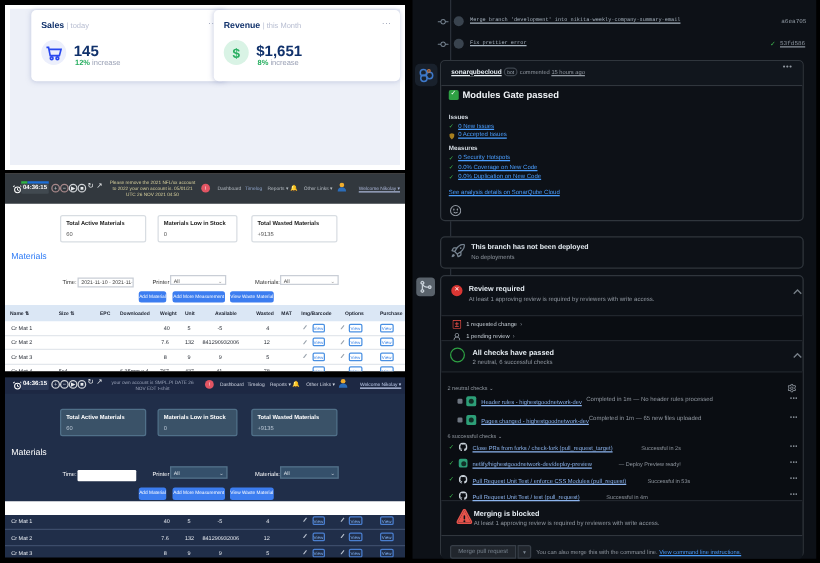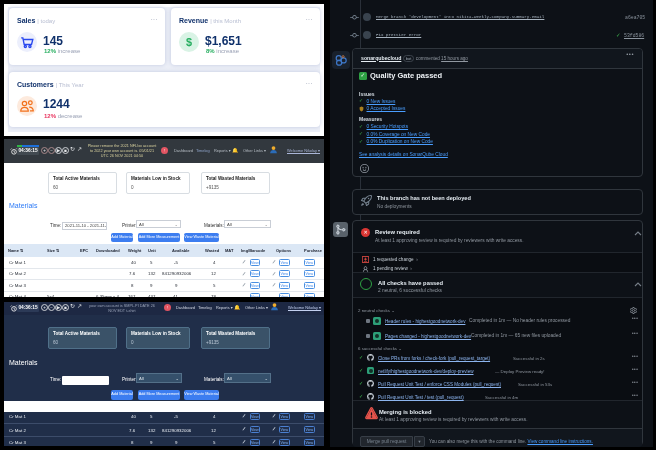--- a/index.html
+++ b/index.html
@@ -65,21 +65,21 @@
 .link { color:#8cb4ee; }
 .glink { color:#4a9eff; }
 .gcheck { color:#3fb950; }
 </style>
 </head>
 <body>
 <div id="stage">
 
   <div id="dash" class="abs">
     <div class="inner"></div>
-    <div class="card" style="left:5px; top:4px; width:156px; height:57px;">
+    <div class="card" style="left:21px; top:4px; width:156px; height:57px;">
       <div class="ctitle">Sales <span class="sub">| today</span></div>
       <div class="cdots">...</div>
       <div class="icirc" style="left:8px; top:24px; background:#eceffc;">
         <svg width="20" height="20" viewBox="0 0 24 24" fill="none" stroke="#2948ef" stroke-width="1.6">
             <path d="M5 7h2l1.6 8h8.8l1.6-6H8"></path>
             <circle cx="10" cy="17.5" r="1.3"></circle>
             <circle cx="15.5" cy="17.5" r="1.3"></circle>
           </svg>
       </div>
       <div class="bignum" style="left:34px; top:26px;">145</div>
@@ -88,34 +88,20 @@
     <div class="card" style="left:167px; top:4px; width:149px; height:57px;">
       <div class="ctitle">Revenue <span class="sub">| this Month</span></div>
       <div class="cdots">...</div>
       <div class="icirc" style="left:8px; top:24px; background:#d9f3e5;">
         <svg width="20" height="20" viewBox="0 0 24 24">
             <text x="12" y="17" text-anchor="middle" font-size="13" font-weight="bold" fill="#27ae60" font-family="Liberation Sans">$</text>
           </svg>
       </div>
       <div class="bignum" style="left:34px; top:26px;">$1,651</div>
       <div class="trend" style="left:35px; top:40px;"><b style="color:#27ae60;">8%</b> increase</div>
-    </div>
-    <div class="card" style="left:5px; top:68px; width:311px; height:55px;">
-      <div class="ctitle">Customers <span class="sub">| This Year</span></div>
-      <div class="cdots">...</div>
-      <div class="icirc" style="left:8px; top:24px; background:#fdeadd;">
-        <svg width="20" height="20" viewBox="0 0 24 24" fill="none" stroke="#f2711c" stroke-width="1.5">
-            <circle cx="9" cy="9" r="2.6"></circle>
-            <path d="M4.5 18c0-2.7 2-4.5 4.5-4.5s4.5 1.8 4.5 4.5z"></path>
-            <circle cx="16" cy="8" r="2.2"></circle>
-            <path d="M14.5 13.5c2.8-.4 5 1.6 5 4.2h-4"></path>
-          </svg>
-      </div>
-      <div class="bignum" style="left:34px; top:25px;">1244</div>
-      <div class="trend" style="left:35px; top:41px;"><b style="color:#e8335e;">12%</b> decrease</div>
     </div>
   </div>
 
   <div id="lapp" class="abs">
     <div class="navdark">
       <svg class="nlogo" style="top:8px;" width="8" height="9" viewBox="0 0 24 24" fill="none" stroke="#fff" stroke-width="2.4">
           <circle cx="12" cy="13" r="7"></circle>
           <path d="M12 9v4l3 2M5 3L2 6M19 3l3 3"></path>
         </svg>
       <div class="tbar" style="top:6px;">
@@ -359,21 +345,21 @@
           <circle cx="9.5" cy="15.5" r="3.4"></circle>
           <circle cx="14.8" cy="7.6" r="1.4" stroke="#c57744" stroke-width="1.2"></circle>
         </svg>
     </div>
 
     <div class="ghbox" style="top:48px; height:129px;">
       <div class="abs" style="left:0; top:0; width:289px; height:20px; background:#11161d; border-bottom:1px solid #30363d; border-radius:3px 3px 0 0;"></div>
       <div class="abs" style="left:8px; top:5.5px; font-size:5.2px; font-weight:bold; color:#e6edf3;"><span style="text-decoration:underline;">sonarqubecloud</span> <span style="font-weight:normal; font-size:4px; color:#9aa4af; border:1px solid #3d444d; border-radius:4px; padding:0 2px;">bot</span> <span style="font-weight:normal; font-size:4.6px; color:#9198a1;">commented <span style="text-decoration:underline;">15 hours ago</span></span></div>
       <div class="abs" style="right:8px; top:2px; font-size:6px; color:#9198a1; letter-spacing:0.5px;">•••</div>
       <div class="abs" style="left:6px; top:23px; width:7.5px; height:7.5px; background:#2ea043; border-radius:1.5px; color:#fff; font-size:5.5px; line-height:7.5px; text-align:center;">✓</div>
-      <div class="abs" style="left:17px; top:22px; font-size:7.5px; font-weight:bold; color:#eef2f6;">Quality Gate passed</div>
+      <div class="abs" style="left:17px; top:22px; font-size:7.5px; font-weight:bold; color:#eef2f6;">Modules Gate passed</div>
       <div class="abs" style="left:6px; top:41.5px; font-size:5px; font-weight:bold; color:#d6dde4;">Issues</div>
       <div class="gcheck abs" style="left:6px; top:49px; font-size:4.8px;">✓</div>
       <div class="glink abs" style="left:13.5px; top:49.5px; font-size:4.8px; text-decoration:underline;">0 New Issues</div>
       <svg class="abs" style="left:6px; top:56.5px;" width="5" height="6" viewBox="0 0 16 16" fill="#a87f1e">
           <path d="M8 0l6 2v5c0 4-2.5 7-6 9-3.5-2-6-5-6-9V2z"></path>
         </svg>
       <div class="glink abs" style="left:13.5px; top:57px; font-size:4.8px; text-decoration:underline;">0 Accepted Issues</div>
       <div class="abs" style="left:6px; top:66.5px; font-size:5px; font-weight:bold; color:#d6dde4;">Measures</div>
       <div class="gcheck abs" style="left:6px; top:74.5px; font-size:4.8px;">✓</div>
       <div class="glink abs" style="left:13.5px; top:75px; font-size:4.8px; text-decoration:underline;">0 Security Hotspots</div>

